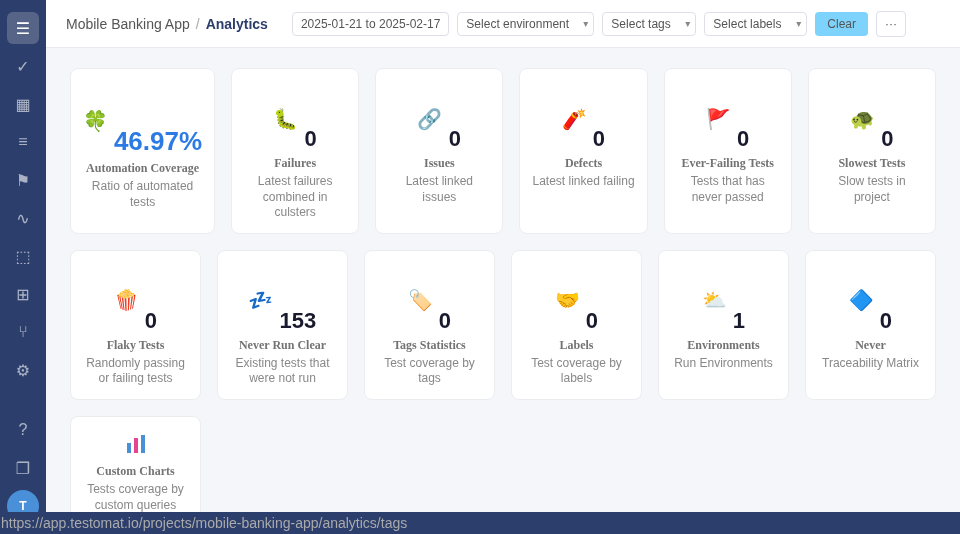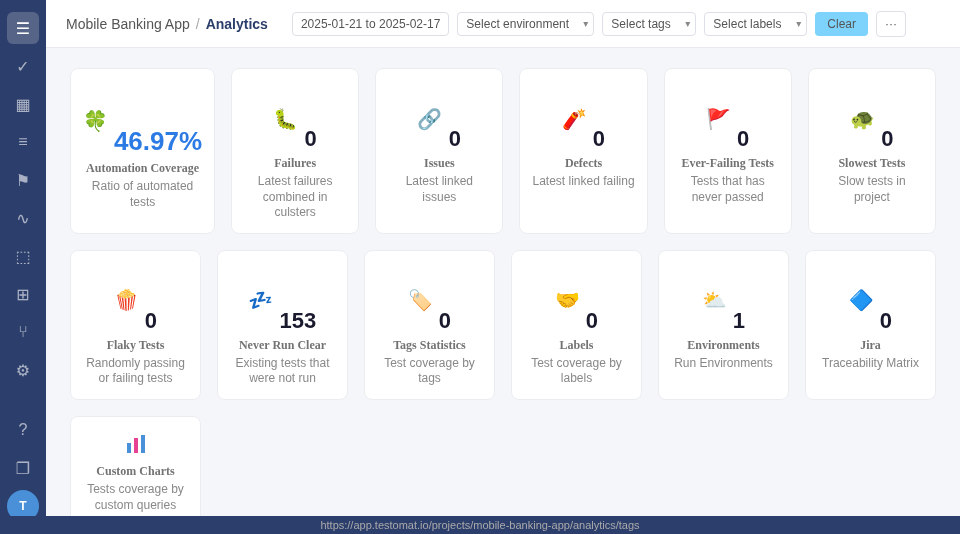--- a/index.html
+++ b/index.html
@@ -185,27 +185,26 @@
     .cards-grid-row3 {
       display: grid;
       grid-template-columns: repeat(6, 1fr);
       gap: 16px;
     }
 
     
     .status-bar {
       background: #2c3e6b;
       color: #aaa;
-      font-size: 11px;
-      padding: 3px 16px;
+      font-size: 14px;
+      padding: 3px 1px;
       position: fixed;
       bottom: 0;
       left: 0;
       right: 0;
-      text-align: center;
     }
   </style>
 </head>
 <body>
 
 <div class="sidebar">
   <div class="sidebar-icon active">☰</div>
   <div class="sidebar-icon">✓</div>
   <div class="sidebar-icon">▦</div>
   <div class="sidebar-icon">≡</div>
@@ -343,21 +342,21 @@
             <span class="card-value">1</span>
           </div>
           <div class="card-title">Environments</div>
           <div class="card-subtitle">Run Environments</div>
         </div>
         <div class="card">
           <div class="card-top">
             <span class="card-icon">🔷</span>
             <span class="card-value">0</span>
           </div>
-          <div class="card-title">Jira</div>
+          <div class="card-title">Never</div>
           <div class="card-subtitle">Traceability Matrix</div>
         </div>
       </div>
 
     <div class="cards-grid-row3" id="row3">
         <div class="card">
           <div class="card-top">
             <span class="card-icon"><svg width="22" height="22" viewBox="0 0 22 22">
                 <rect x="2" y="10" width="4" height="10" fill="#4a90d9"></rect>
                 <rect x="9" y="5" width="4" height="15" fill="#e84393"></rect>

